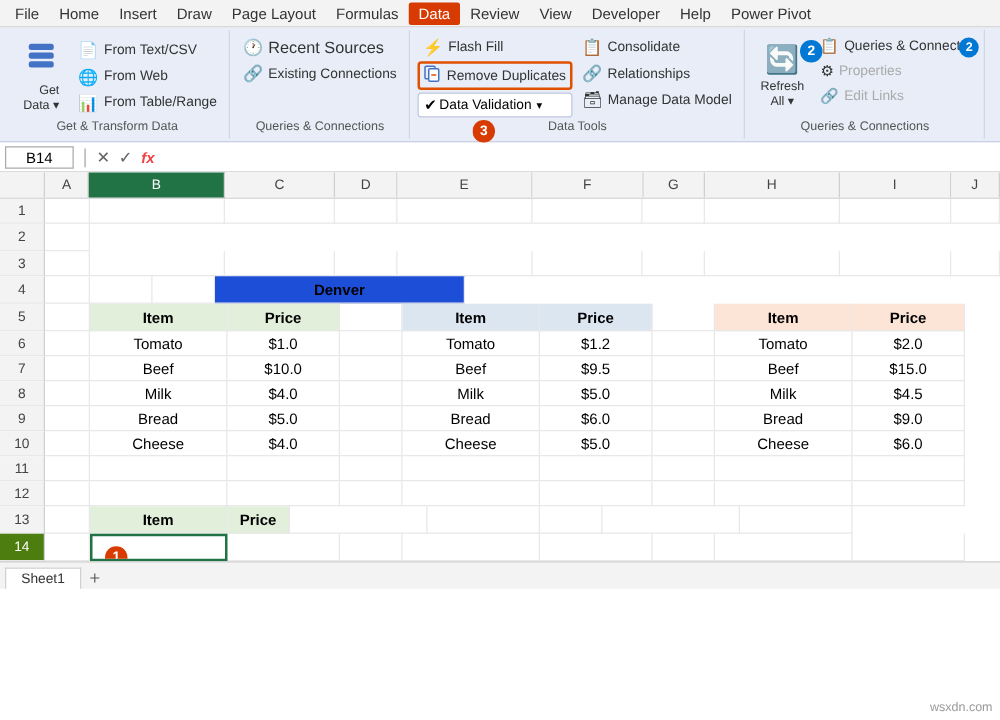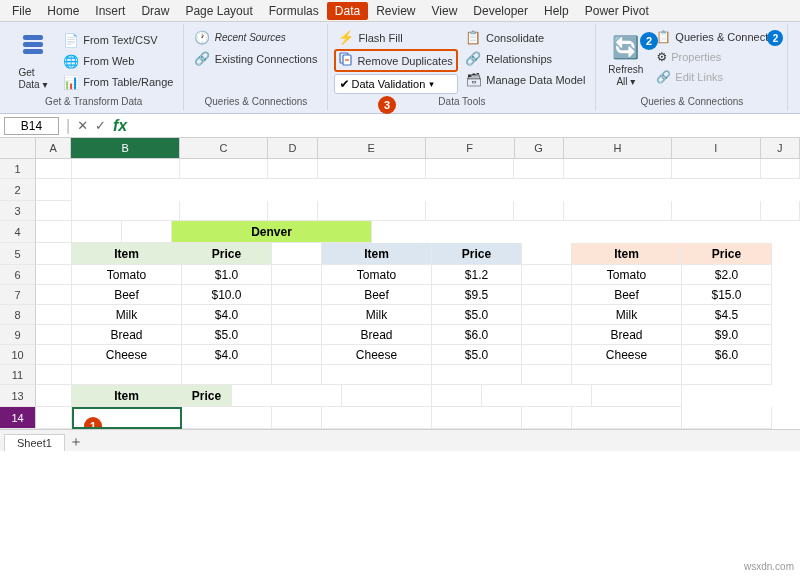--- a/index.html
+++ b/index.html
@@ -182,21 +182,21 @@
       border-right: 1px solid #d0d0d0;
       border-bottom: 1px solid #e8e8e8;
       display: flex;
       align-items: center;
       justify-content: center;
       font-size: 11px;
       color: #444;
       background: #f3f3f3;
       cursor: pointer;
     }
-    .row-header.selected { background: #701a75; color: white; }
+    .row-header.selected { background: #4d7c0f; color: white; }
 
     .cell {
       border-right: 1px solid #e8e8e8;
       border-bottom: 1px solid #e8e8e8;
       display: flex;
       align-items: center;
       font-size: 12px;
       padding: 0 3px;
       min-height: 20px;
       overflow: hidden;
@@ -212,21 +212,21 @@
       background: #c6e0b4;
       font-weight: bold;
       justify-content: center;
     }
     .tbl-header-blue {
       background: #bdd7ee;
       font-weight: bold;
       justify-content: center;
     }
     .tbl-header-orange {
-      background: #bef264;
+      background: #1d4ed8;
       font-weight: bold;
       justify-content: center;
     }
     .tbl-subheader-green {
       background: #e2efda;
       font-weight: bold;
       justify-content: center;
     }
     .tbl-subheader-blue {
       background: #dce6f1;
@@ -309,21 +309,21 @@
     <div class="ribbon-group-content" style="flex-direction:column; gap:1px; flex:1; width:100%;">
       <div style="display:flex; flex:1; gap:3px;">
         <div class="ribbon-btn-large" style="flex-direction:column; min-width:46px;">
           <div style="font-size:22px; margin-top:4px;">
             <svg width="26" height="26" viewBox="0 0 26 26">
               <rect x="3" y="3" width="20" height="5" rx="2" fill="#4472c4"></rect>
               <rect x="3" y="10" width="20" height="5" rx="2" fill="#4472c4"></rect>
               <rect x="3" y="17" width="20" height="5" rx="2" fill="#4472c4"></rect>
             </svg>
           </div>
-          <span style="font-size:10px; color:#333; text-align:left; line-height:1.2;">Get<br>Data ▾</span>
+          <span style="font-size:10px; color:#333; text-align:right; line-height:1.2;">Get<br>Data ▾</span>
         </div>
         <div style="display:flex; flex-direction:column; justify-content:center; gap:2px;">
           <div class="ribbon-btn-small">
             <span style="font-size:13px;">📄</span>
             <span style="font-size:11px;">From Text/CSV</span>
           </div>
           <div class="ribbon-btn-small">
             <span style="font-size:13px;">🌐</span>
             <span style="font-size:11px;">From Web</span>
           </div>
@@ -334,21 +334,21 @@
         </div>
       </div>
     </div>
     <div class="ribbon-group-label">Get &amp; Transform Data</div>
   </div>
 
   <div class="ribbon-group" style="min-width:120px;">
     <div class="ribbon-group-content" style="flex-direction:column; gap:2px; flex:1; width:100%;">
       <div class="ribbon-btn-small">
         <span style="font-size:13px;">🕐</span>
-        <span style="font-size:10px;font-style:italic;">Recent Sources</span>
+        <span style="font-size:13px;">Recent Sources</span>
       </div>
       <div class="ribbon-btn-small">
         <span style="font-size:13px;">🔗</span>
         <span style="font-size:11px;">Existing Connections</span>
       </div>
     </div>
     <div class="ribbon-group-label" style="font-size:10px; color:#555;">Queries &amp; Connections</div>
   </div>
 
   <div class="ribbon-group" style="min-width:200px;">
@@ -421,21 +421,21 @@
     <div class="ribbon-group-label">Queries &amp; Connections</div>
   </div>
 
 </div>
 
 <div class="formula-bar">
   <input class="name-box" value="B14" style="width: 55px; border: 1px solid rgb(170, 170, 170); font-size: 12px; text-align: center;">
   <span style="color:#bbb; font-size:16px; margin:0 3px;">|</span>
   <span style="color:#666; font-size:13px; cursor:pointer;">✕</span>
   <span style="color:#666; font-size:13px; cursor:pointer; margin: 0 3px;">✓</span>
-  <span style="color:#15803d; font-size:16px; cursor:pointer; font-style:italic; font-weight:bold;">fx</span>
+  <span style="color:#ef4444; font-size:12px; cursor:pointer; font-style:italic; font-weight:bold;">fx</span>
   <input class="formula-input" value="" style="flex: 1 1 0%; border: none; outline: none; font-size: 12px; padding-left: 6px;">
 </div>
 
 <div class="spreadsheet" style="background:white; flex:1; display:flex; flex-direction:column;">
 
   <div class="col-headers" style="display:flex;">
     <div class="corner-cell"></div>
     <div class="col-header" style="width:36px;">A</div>
     <div class="col-header selected" style="width:110px;">B</div>
     <div class="col-header" style="width:90px;">C</div>
@@ -575,20 +575,32 @@
       <div class="cell" style="width:110px;"></div>
       <div class="cell" style="width:90px;"></div>
       <div class="cell" style="width:50px;"></div>
       <div class="cell" style="width:110px;"></div>
       <div class="cell" style="width:90px;"></div>
       <div class="cell" style="width:50px;"></div>
       <div class="cell" style="width:110px;"></div>
       <div class="cell" style="width:90px;"></div>
     </div>
 
+    <div class="sheet-row">
+      <div class="row-header">12</div>
+      <div class="cell" style="width:36px;"></div>
+      <div class="cell" style="width:110px;"></div>
+      <div class="cell" style="width:90px;"></div>
+      <div class="cell" style="width:50px;"></div>
+      <div class="cell" style="width:110px;"></div>
+      <div class="cell" style="width:90px;"></div>
+      <div class="cell" style="width:50px;"></div>
+      <div class="cell" style="width:110px;"></div>
+      <div class="cell" style="width:90px;"></div>
+    </div>
 
     <div class="sheet-row" style="min-height:22px;">
       <div class="row-header">13</div>
       <div class="cell" style="width:36px;"></div>
       <div class="cell tbl-subheader-green" style="width:110px;">Item</div>
       <div class="cell tbl-subheader-green" style="width:50px;">Price</div>
       <div class="cell" style="width:110px;"></div>
       <div class="cell" style="width:90px;"></div>
       <div class="cell" style="width:50px;"></div>
       <div class="cell" style="width:110px;"></div>

